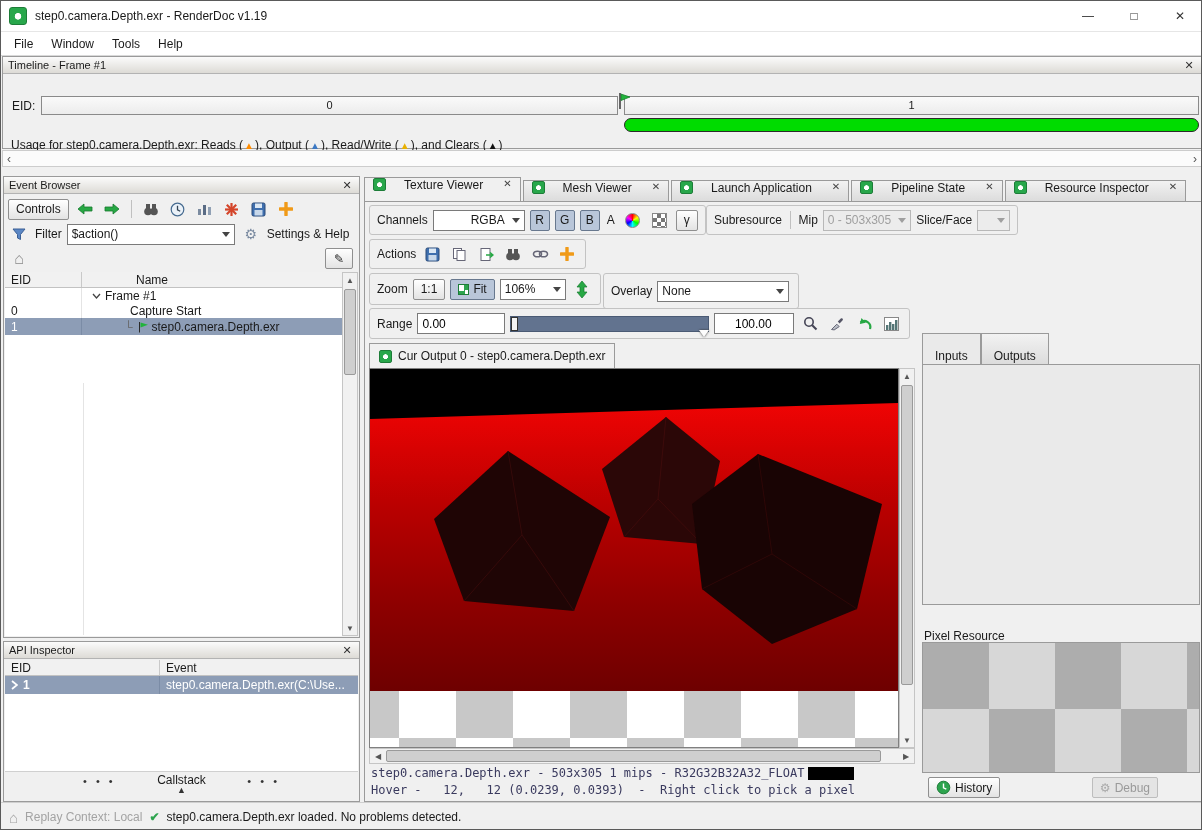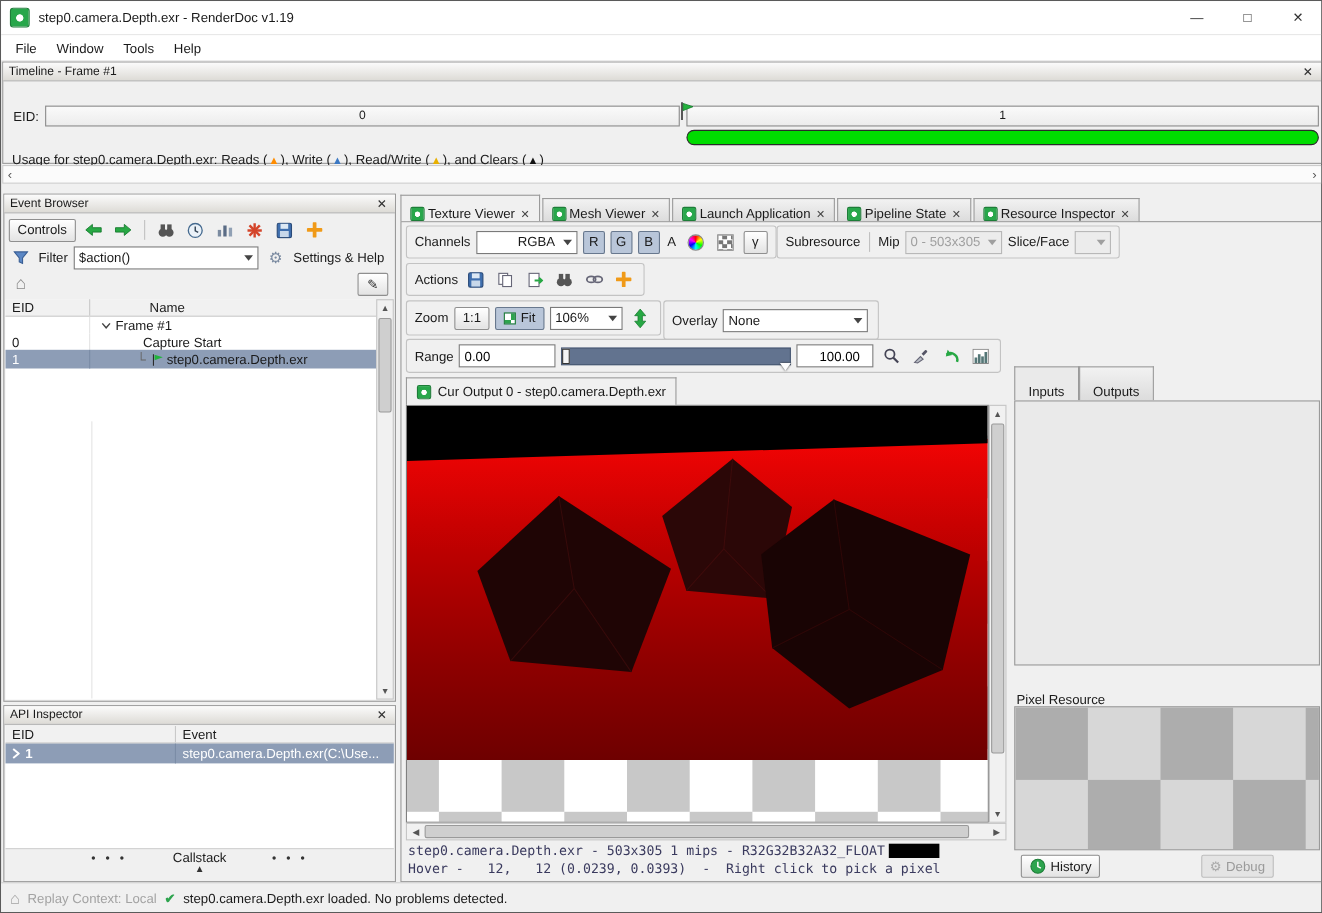--- a/index.html
+++ b/index.html
@@ -62,21 +62,21 @@
   #eb-divider { position:absolute; left:78px; top:111px; bottom:1px; width:1px; background:#e4e4e4; }
 
   
   .sb { position:absolute; background:#f1f1f1; border:1px solid #c5c5c5; }
   .sb-v { width:16px; }
   .sb-btn { position:absolute; left:0; width:14px; height:14px; display:flex; align-items:center; justify-content:center; font-size:8px; color:#555; }
   .sb-thumb { position:absolute; background:#cfcfcf; border:1px solid #9a9a9a; border-radius:2px; }
 
   
   #main-tabs { position:absolute; left:363px; top:176px; height:24px; display:flex; align-items:flex-end; z-index:5; }
-  .tab { display:flex; align-items:flex-end; gap:3px; border:1px solid #9a9a9a; border-bottom:none; background:linear-gradient(#f2f2f2,#dcdcdc); padding:0 8px; height:21px; margin-right:2px; }
+  .tab { display:flex; align-items:flex-start; gap:18px; border:1px solid #9a9a9a; border-bottom:none; background:linear-gradient(#f2f2f2,#dcdcdc); padding:0 8px; height:21px; margin-right:2px; }
   .tab.active { background:#f0f0f0; height:24px; }
   .tab .x { font-size:10px; color:#444; margin-left:2px; }
   .rd-ico { width:13px; height:13px; border-radius:2px; border:1px solid #1d7d38; background: radial-gradient(circle at 50% 52%, #ffffff 2.2px, #28a74b 2.7px); flex:0 0 auto; }
 
   #main-panel { position:absolute; left:363px; top:200px; width:838px; height:601px; border:1px solid #9a9a9a; background:#f0f0f0; }
 
   
   .fitico { width:11px; height:11px; border:1px solid #1d7d38; background:repeating-conic-gradient(#2da44e 0 25%, #fff 0 50%); background-size:11px 11px; }
   .wheel { width:15px; height:15px; border-radius:50%; border:1px solid #888; background:conic-gradient(#f00,#ff0,#0f0,#0ff,#00f,#f0f,#f00); }
   .chkico { width:15px; height:15px; border:1px solid #888; background:repeating-conic-gradient(#777 0 25%, #fff 0 50%); background-size:8px 8px; }
@@ -144,21 +144,21 @@
     <div id="timeline-body">
       <span style="position:absolute; left:9px; top:25px;">EID:</span>
       <div class="eid-bar" style="left:38px; top:22px; width:577px;">0</div>
       <div class="eid-bar" style="left:621px; top:22px; width:575px;">1</div>
       <svg style="position:absolute; left:615px; top:18px;" width="13" height="18">
         <path d="M2 1 V17" stroke="#2a2a2a" stroke-width="1.4"></path>
         <path d="M3 2 L12 5 L3 8.5 Z" fill="#22b33c" stroke="#117a28" stroke-width="0.7"></path>
       </svg>
       <div id="progress-bar"></div>
       <div id="usage-line">
-        <span>Usage for step0.camera.Depth.exr: Reads (</span><span class="tri t-read">▲</span><span>), Write (</span><span class="tri t-write">▲</span><span>), Read/Write (</span><span class="tri t-rw">▲</span><span>), and Clears (</span><span class="tri t-clear">▲</span><span>)</span>
+        <span>Usage for step0.camera.Depth.exr: Reads (</span><span class="tri t-read">▲</span><span>), Output (</span><span class="tri t-write">▲</span><span>), Read/Write (</span><span class="tri t-rw">▲</span><span>), and Clears (</span><span class="tri t-clear">▲</span><span>)</span>
       </div>
     </div>
   </div>
 
   <div id="tstrip">
     <span>‹</span>
     <span>›</span>
   </div>
 
   <div class="panel" style="left:2px; top:175px; width:357px; height:462px;">
@@ -446,21 +446,21 @@
       </span>
     </div>
 
     <div class="group" style="left:4px; top:106px; height:31px; width:541px;">
       <span class="lbl">Range</span>
       <input class="txtinput" style="width: 88px;" value="0.00">
       <span id="range-slider">
         <span id="range-handle-l"></span>
         <span id="range-handle-r"></span>
       </span>
-      <input class="txtinput" style="width: 70px; padding-left: 20px;" value="100.00">
+      <input class="txtinput" style="width: 80px; padding-left: 20px;" value="100.00">
       <span class="iconbtn">
         <svg width="15" height="15">
             <circle cx="6" cy="6" r="4.2" fill="none" stroke="#445" stroke-width="1.6"></circle>
             <path d="M9.2 9.2 L13.5 13.5" stroke="#445" stroke-width="2"></path>
           </svg>
       </span>
       <span class="iconbtn">
         <svg width="14" height="14">
             <path d="M1.5 12.5 L6.8 7.2 L9.2 9.6 L4.2 12.9 Z" fill="#b9bec6" stroke="#667"></path>
             <path d="M7.8 4.6 L9.6 6.4 L12.9 3 A1.5 1.5 0 0 0 11.1 1.2 Z" fill="#556"></path>

